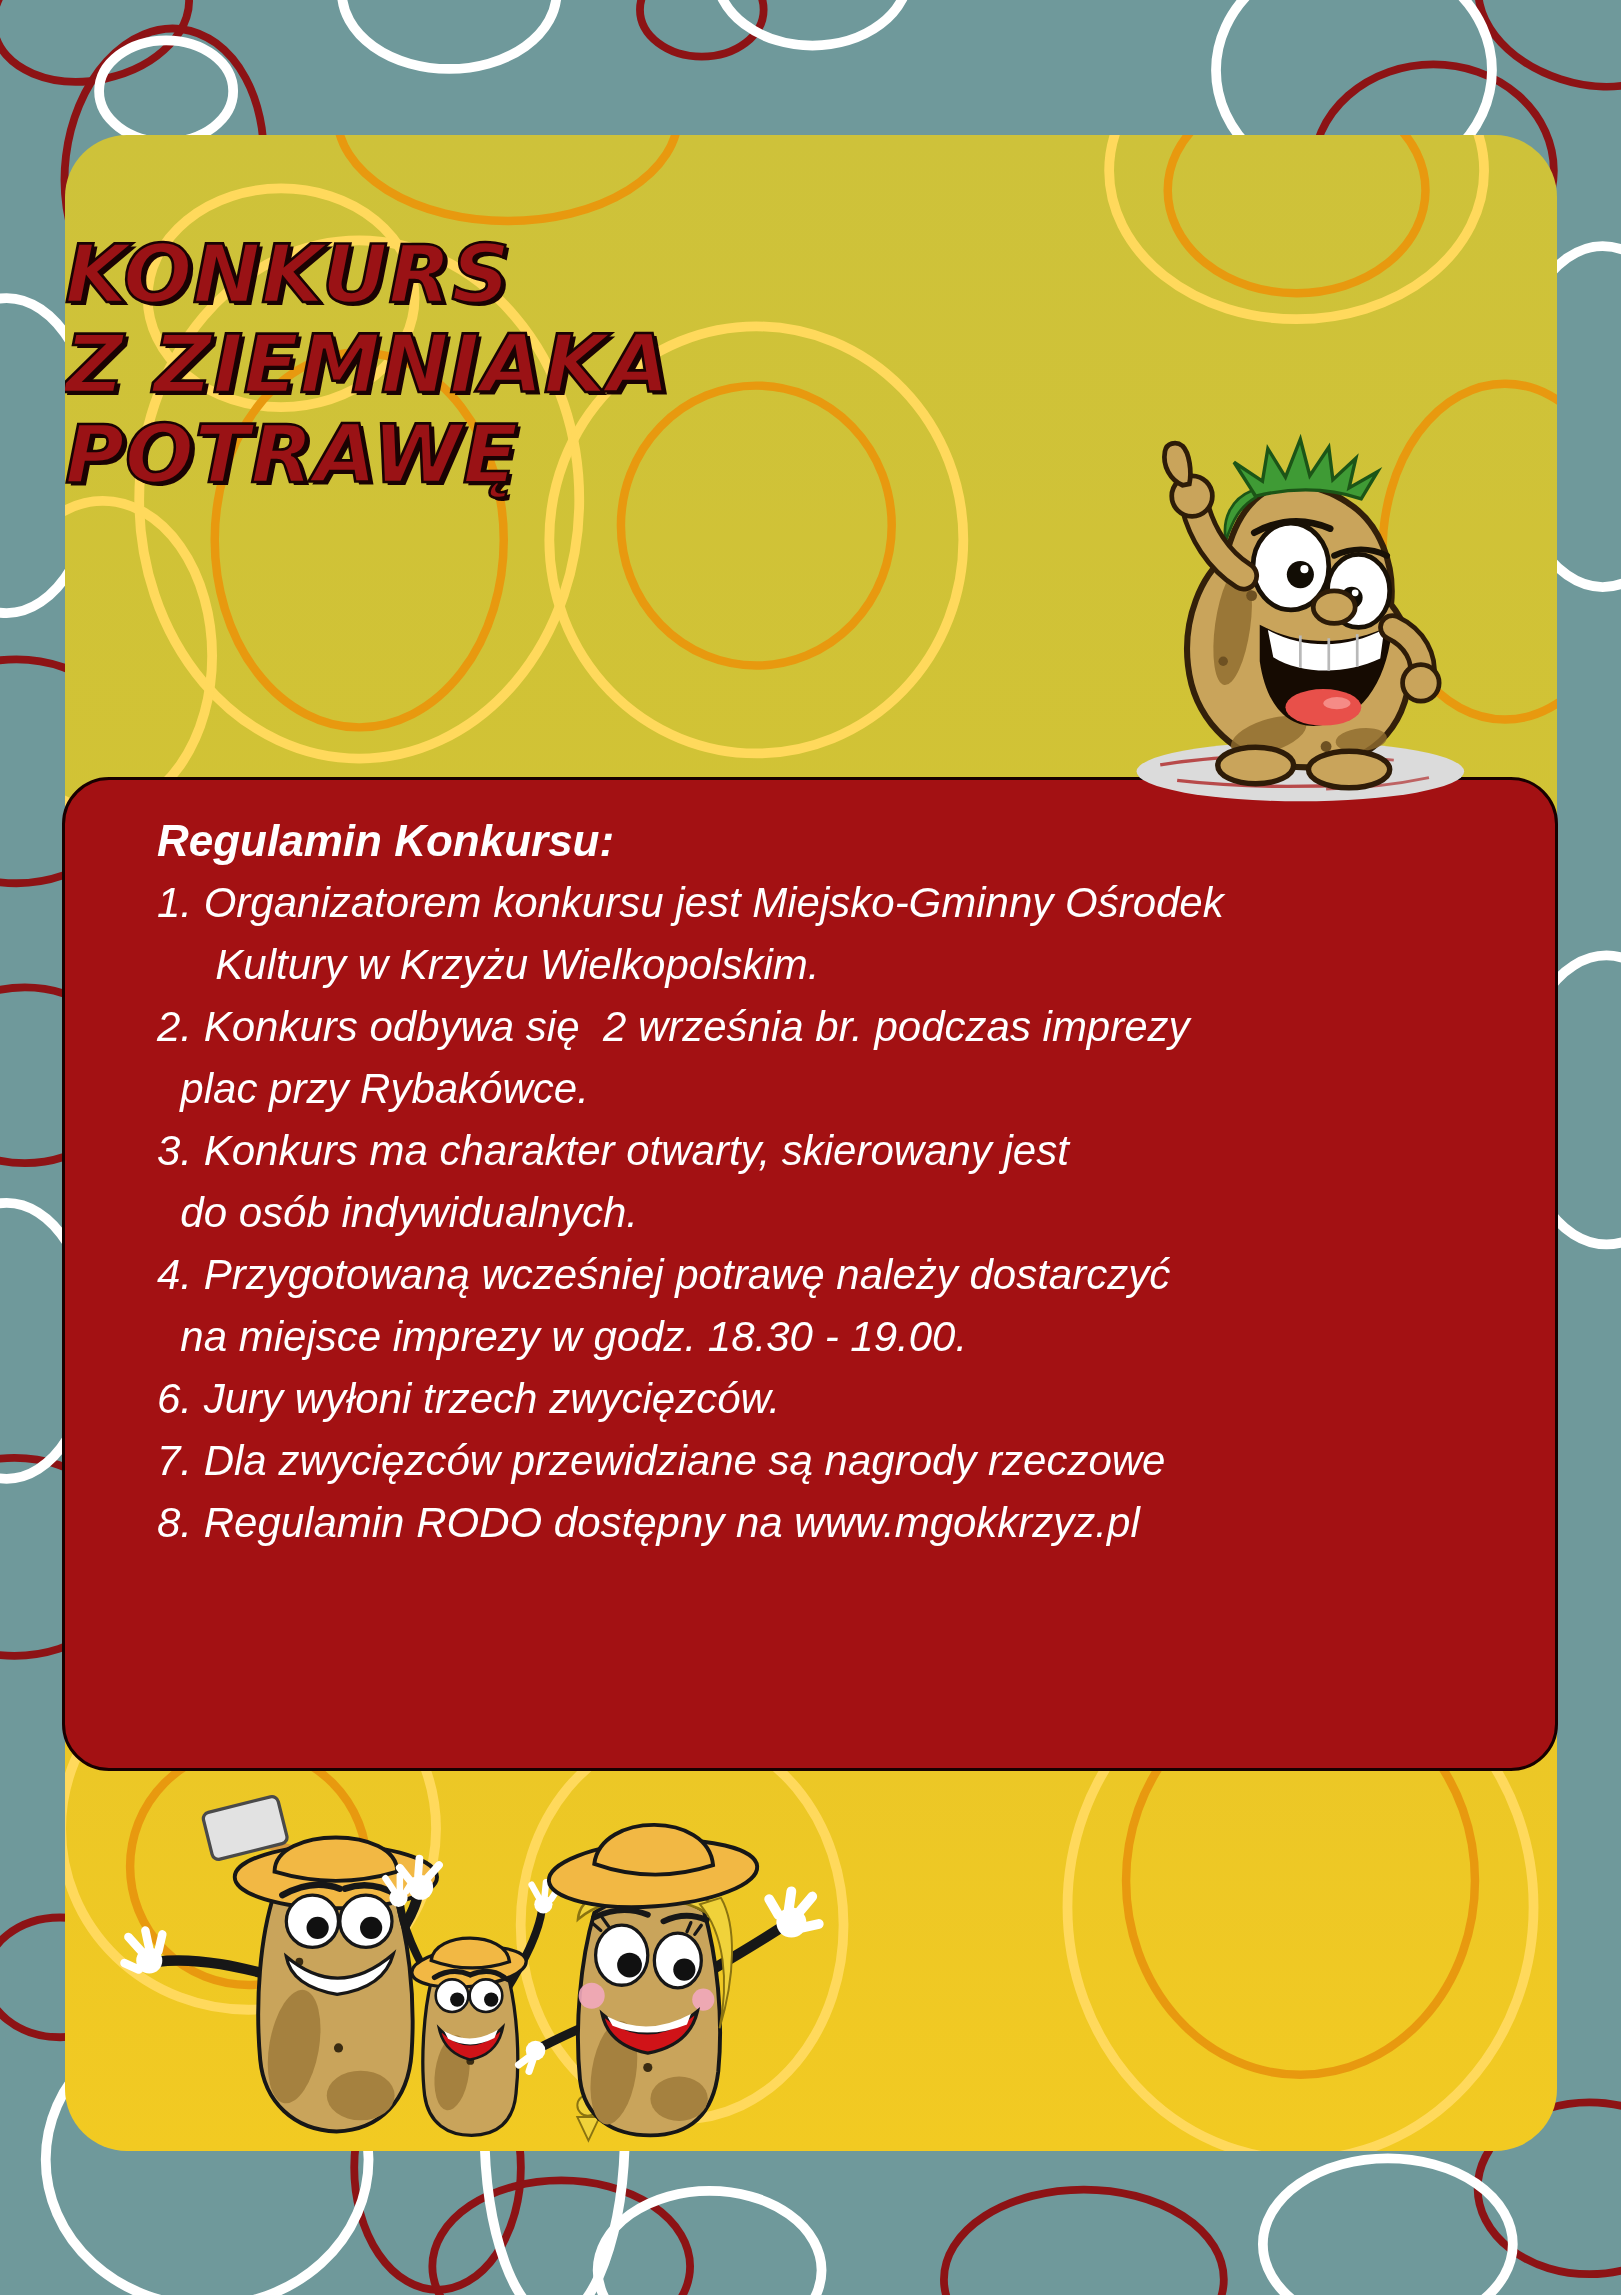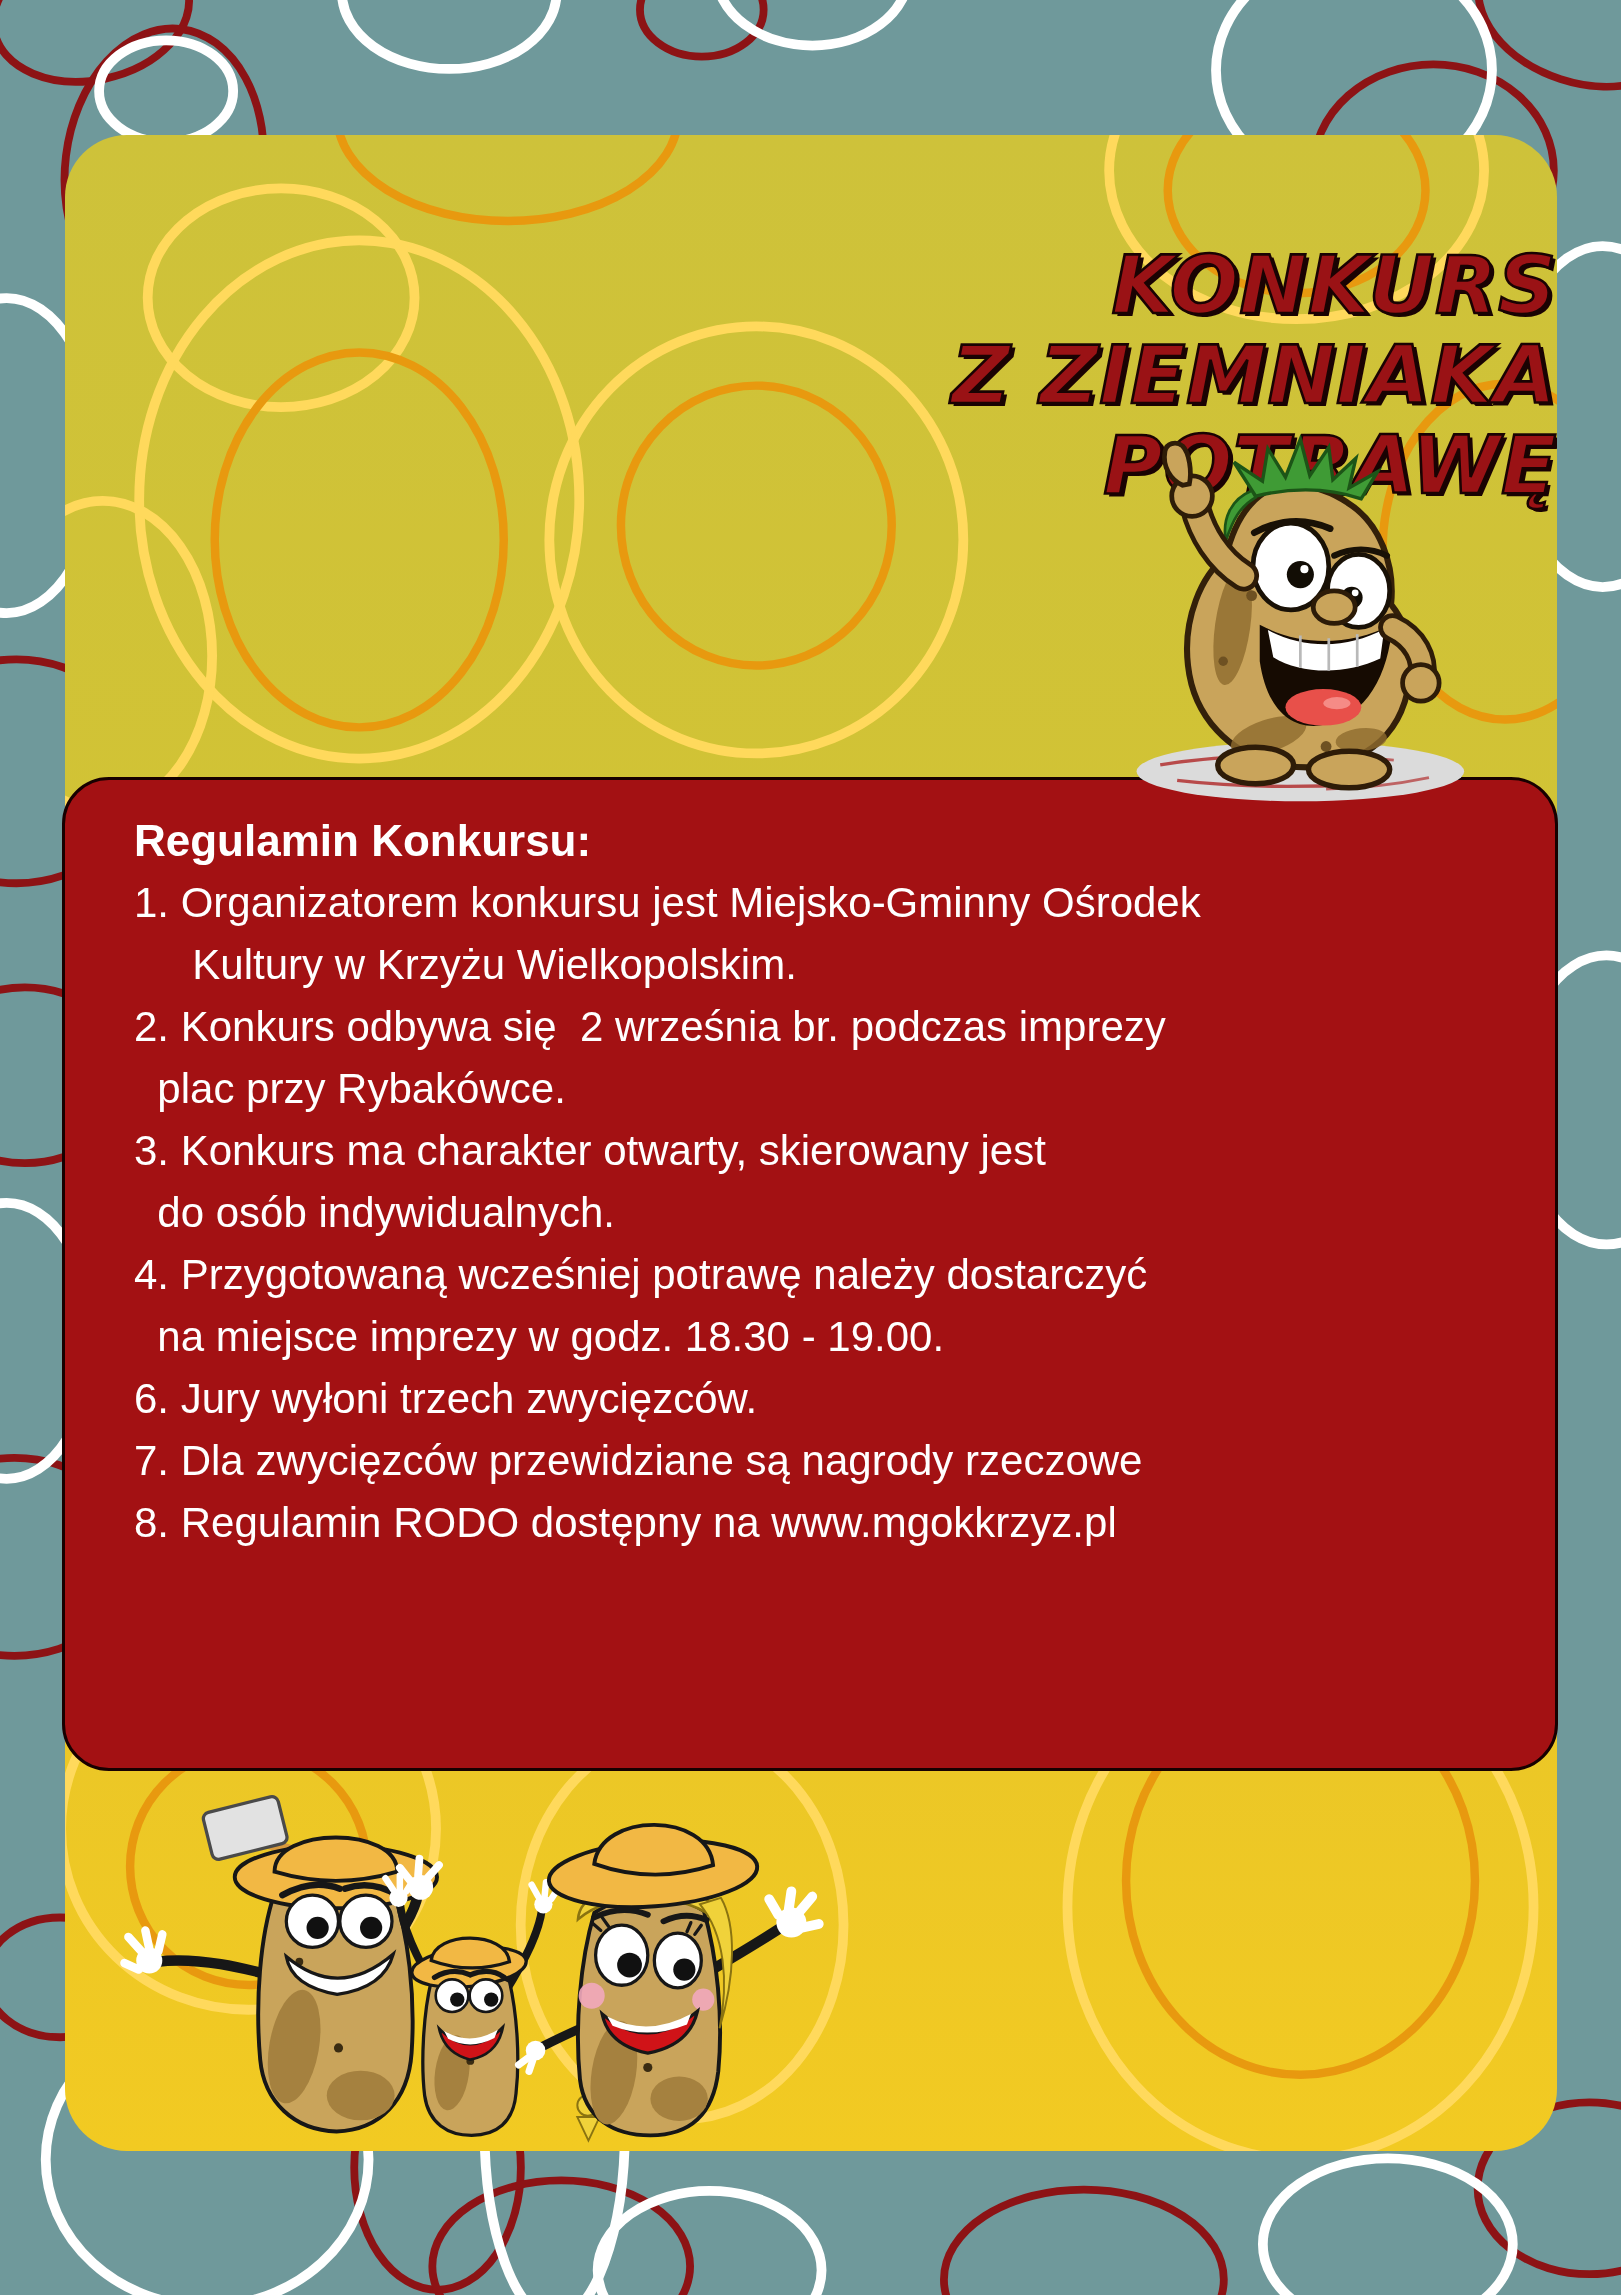--- a/index.html
+++ b/index.html
@@ -17,42 +17,43 @@
     border-radius:62px;z-index:2;
     background:linear-gradient(180deg,#CEC23A 0%,#D2C334 40%,#E9C628 72%,#F2CA22 100%);
     overflow:hidden;
   }
   #card-rings{position:absolute;left:0;top:0;}
   .ring-red{fill:none;stroke:#8D1315;stroke-width:12px;}
   .ring-white{fill:none;stroke:#FFFFFF;stroke-width:15px;}
   .ring-orange{fill:none;stroke:#E8990F;stroke-width:13px;}
   .ring-ly{fill:none;stroke:#FFD95C;stroke-width:15px;}
   .title{
-    position:absolute;left:0;top:105px;width:100%;
-    text-align:right;z-index:3;
+    position:absolute;left:0;top:94px;width:100%;
+    text-align:left;z-index:3;
   }
   .title-line{
     font-family:"DejaVu Sans", sans-serif;
     font-style:italic;font-weight:700;
     font-size:81px;line-height:90px;
     color:#9A1215;
     -webkit-text-stroke:2.6px #1A0303;
     text-shadow:3.9px 2.6px 0 #1A0303;
     letter-spacing:0.7px;
     white-space:pre;
   }
   .rules-panel{
     position:absolute;left:62px;top:777px;width:1496px;height:994px;
     box-sizing:border-box;
     background:#A31113;
     border:3.3px solid #170000;
     border-radius:47px;
     z-index:4;
-    padding:30px 26px 0 69px;
+    padding:30px 26px 0 92px;
     overflow:hidden;
+    font-style:italic;
   }
   .rules-heading{
     font-size:44px;line-height:62px;font-weight:700;color:#FFFFFF;white-space:pre;
   }
   .rules-line{
     font-size:42px;line-height:62px;font-weight:400;color:#FFFFFF;white-space:pre;
   }
   .mascot{position:absolute;left:1123px;top:422px;width:352px;height:381px;z-index:6;}
   .family{position:absolute;left:78px;top:1766px;width:752px;height:385px;z-index:5;}
 </style>

